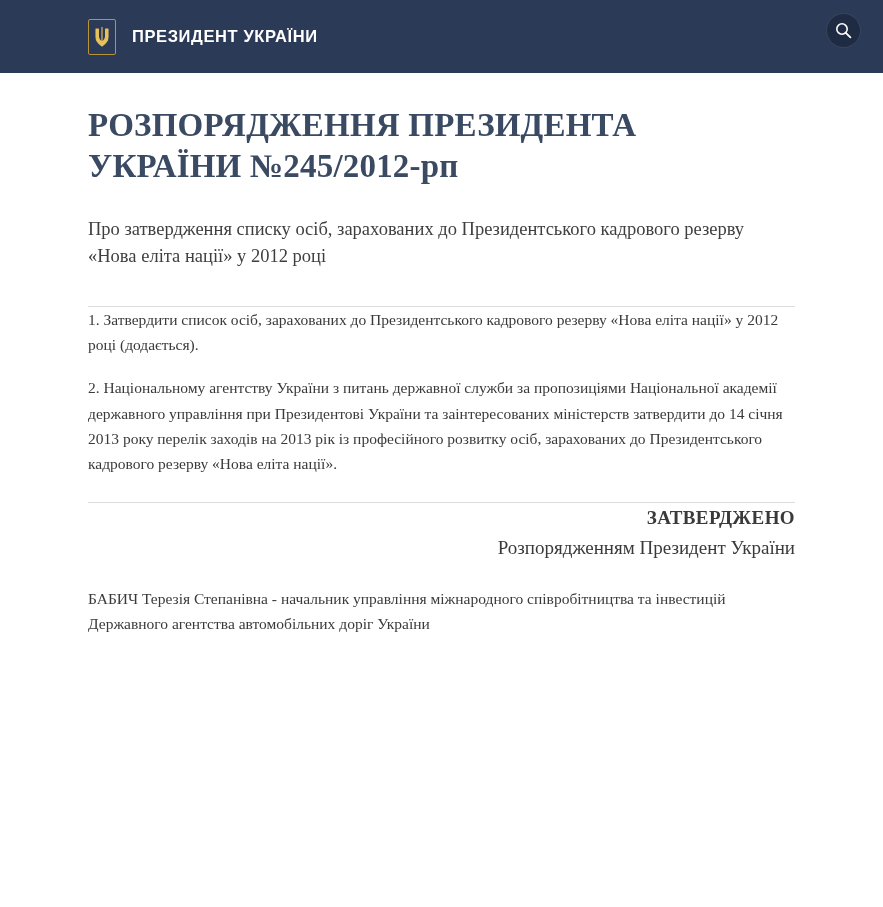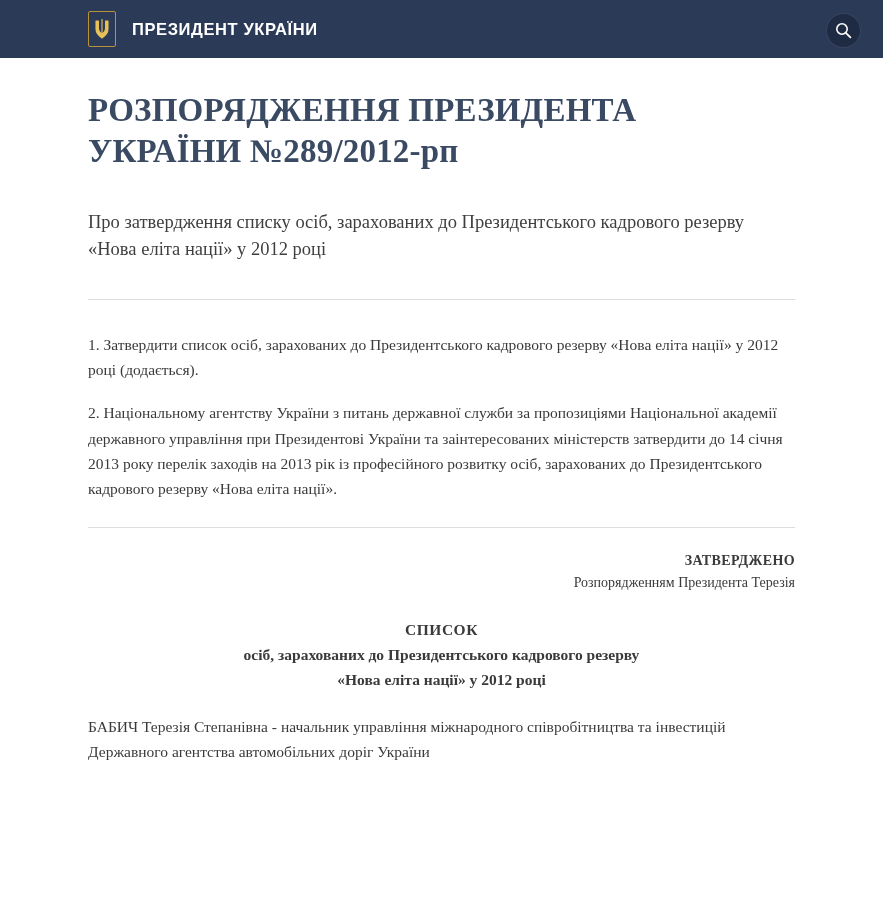--- a/index.html
+++ b/index.html
@@ -11,21 +11,21 @@
     width: 883px;
     height: 907px;
     font-family: "Liberation Serif", serif;
     color: #333333;
     overflow: hidden;
     position: relative;
   }
 
   
   .site-header {
-    height: 58px;
+    height: 73px;
     background: #2b3a57;
     display: flex;
     align-items: center;
     position: relative;
   }
   .header-inner {
     display: flex;
     align-items: center;
     margin-left: 88px;
   }
@@ -79,54 +79,52 @@
     color: #3a4a63;
     margin: 32px 0 0 0;
     letter-spacing: 0.2px;
     max-width: 700px;
   }
 
   .doc-subtitle {
     font-size: 18.5px;
     line-height: 1.48;
     color: #3f3f3f;
-    margin: 36px 0 0 0;
+    margin: 28px 0 0 0;
     max-width: 740px;
   }
 
   hr.rule {
     border: 0;
     border-top: 1px solid #dddddd;
     margin: 36px 0 0 0;
   }
 
   .body-text p {
     font-size: 15.5px;
     line-height: 1.62;
     color: #3a3a3a;
     margin: 0 0 18px 0;
     max-width: 730px;
   }
   .body-text {
-    margin-top: 32px;
   }
   .body-text p.tight {
     margin-bottom: 16px;
   }
 
   hr.rule2 {
     border: 0;
     border-top: 1px solid #dddddd;
     margin: 26px 0 0 0;
   }
 
   .approved-block {
     text-align: right;
-    margin-top: 22px;
-    font-size: 14px;
+    font-size: 19px;
     line-height: 1.6;
     color: #3a3a3a;
   }
   .approved-block .approved-word {
     font-weight: bold;
     letter-spacing: 0.4px;
   }
 
   .list-heading {
     text-align: center;
@@ -166,39 +164,34 @@
       <svg width="17" height="17" viewBox="0 0 17 17" aria-hidden="true">
         <circle cx="7" cy="7" r="5.2" fill="none" stroke="#ffffff" stroke-width="1.6"></circle>
         <line x1="10.8" y1="10.8" x2="15.4" y2="15.4" stroke="#ffffff" stroke-width="1.8" stroke-linecap="round"></line>
       </svg>
     </span>
   </div>
 </div>
 
 <div class="page">
 
-  <h1 class="doc-title">РОЗПОРЯДЖЕННЯ ПРЕЗИДЕНТА УКРАЇНИ №289/2012-рп</h1>
+  <h1 class="doc-title">РОЗПОРЯДЖЕННЯ ПРЕЗИДЕНТА УКРАЇНИ №245/2012-рп</h1>
 
   <p class="doc-subtitle">Про затвердження списку осіб, зарахованих до Президентського кадрового резерву «Нова еліта нації» у 2012 році</p>
 
   <hr class="rule">
 
   <div class="body-text">
     <p>1. Затвердити список осіб, зарахованих до Президентського кадрового резерву «Нова еліта нації» у 2012 році (додається).</p>
     <p>2. Національному агентству України з питань державної служби за пропозиціями Національної академії державного управління при Президентові України та заінтересованих міністерств затвердити до 14 січня 2013 року перелік заходів на 2013 рік із професійного розвитку осіб, зарахованих до Президентського кадрового резерву «Нова еліта нації».</p>
   </div>
 
   <hr class="rule2">
 
   <div class="approved-block">
     <div class="approved-word">ЗАТВЕРДЖЕНО</div>
-    <div>Розпорядженням Президента Терезія</div>
+    <div>Розпорядженням Президент України</div>
   </div>
 
-  <div class="list-heading">
-    <div class="word">СПИСОК</div>
-    <div>осіб, зарахованих до Президентського кадрового резерву</div>
-    <div>«Нова еліта нації» у 2012 році</div>
-  </div>
 
   <div class="entry">БАБИЧ Терезія Степанівна - начальник управління міжнародного співробітництва та інвестицій Державного агентства автомобільних доріг України</div>
 
 </div>
 
 </body></html>

